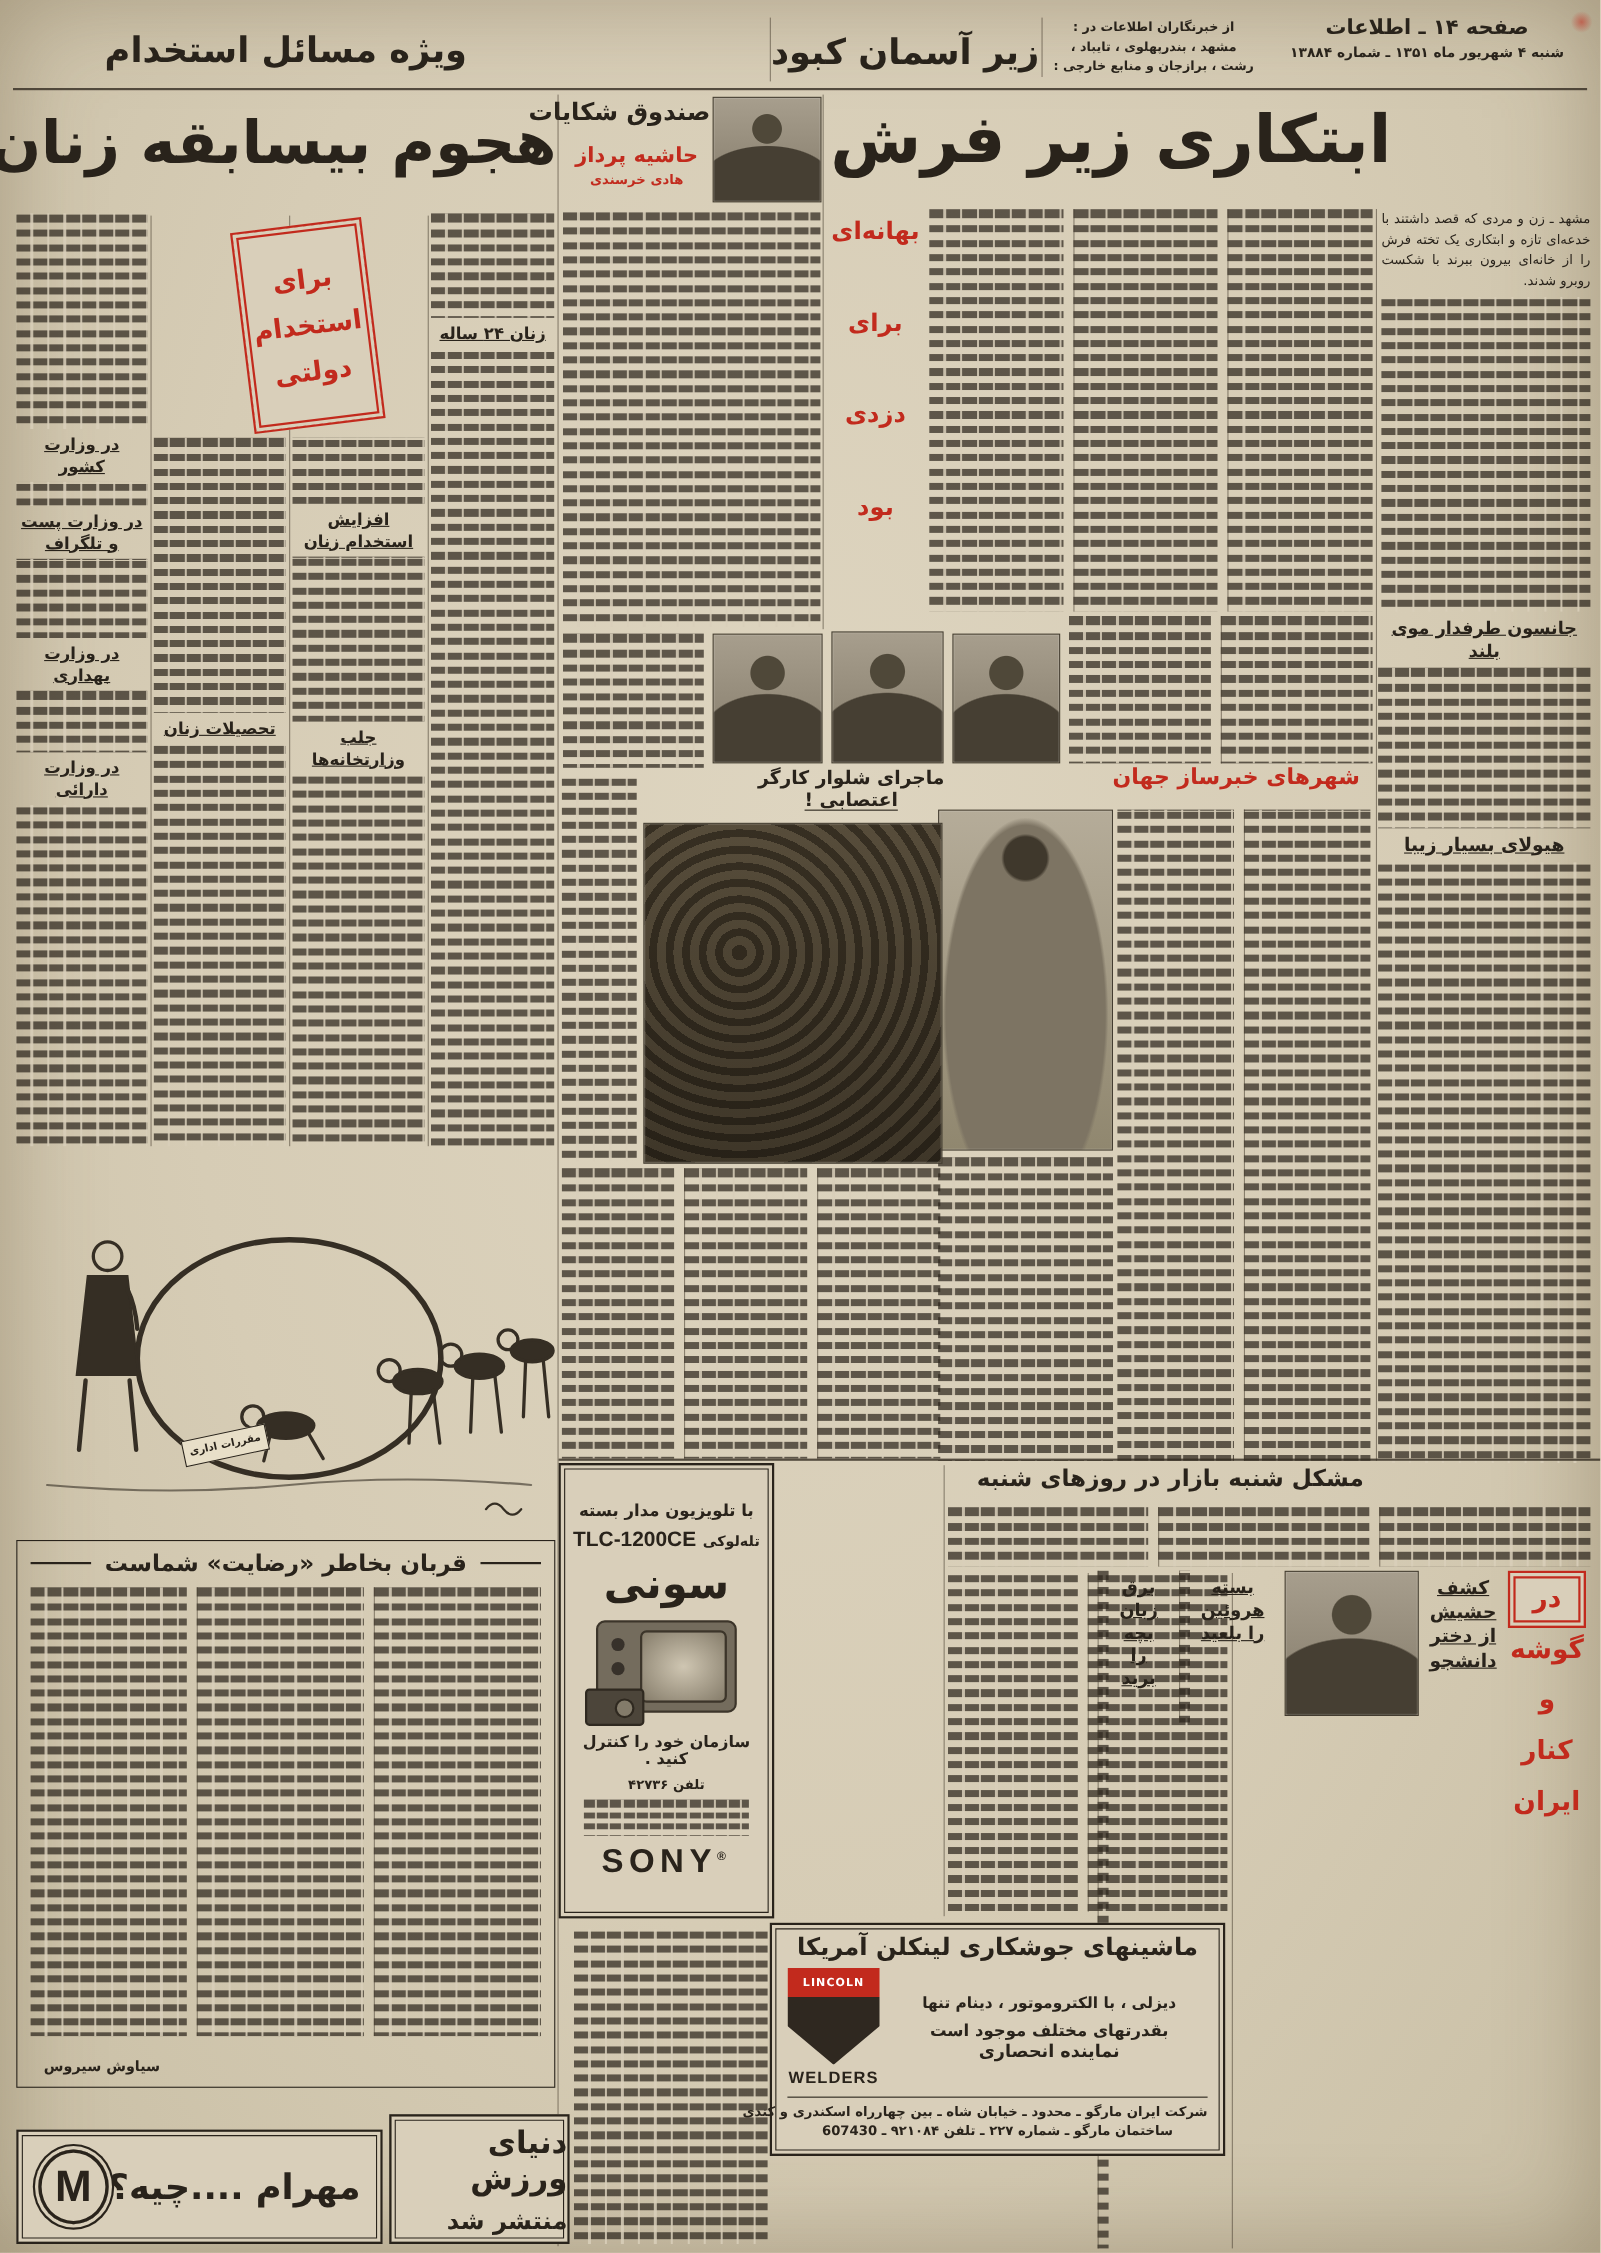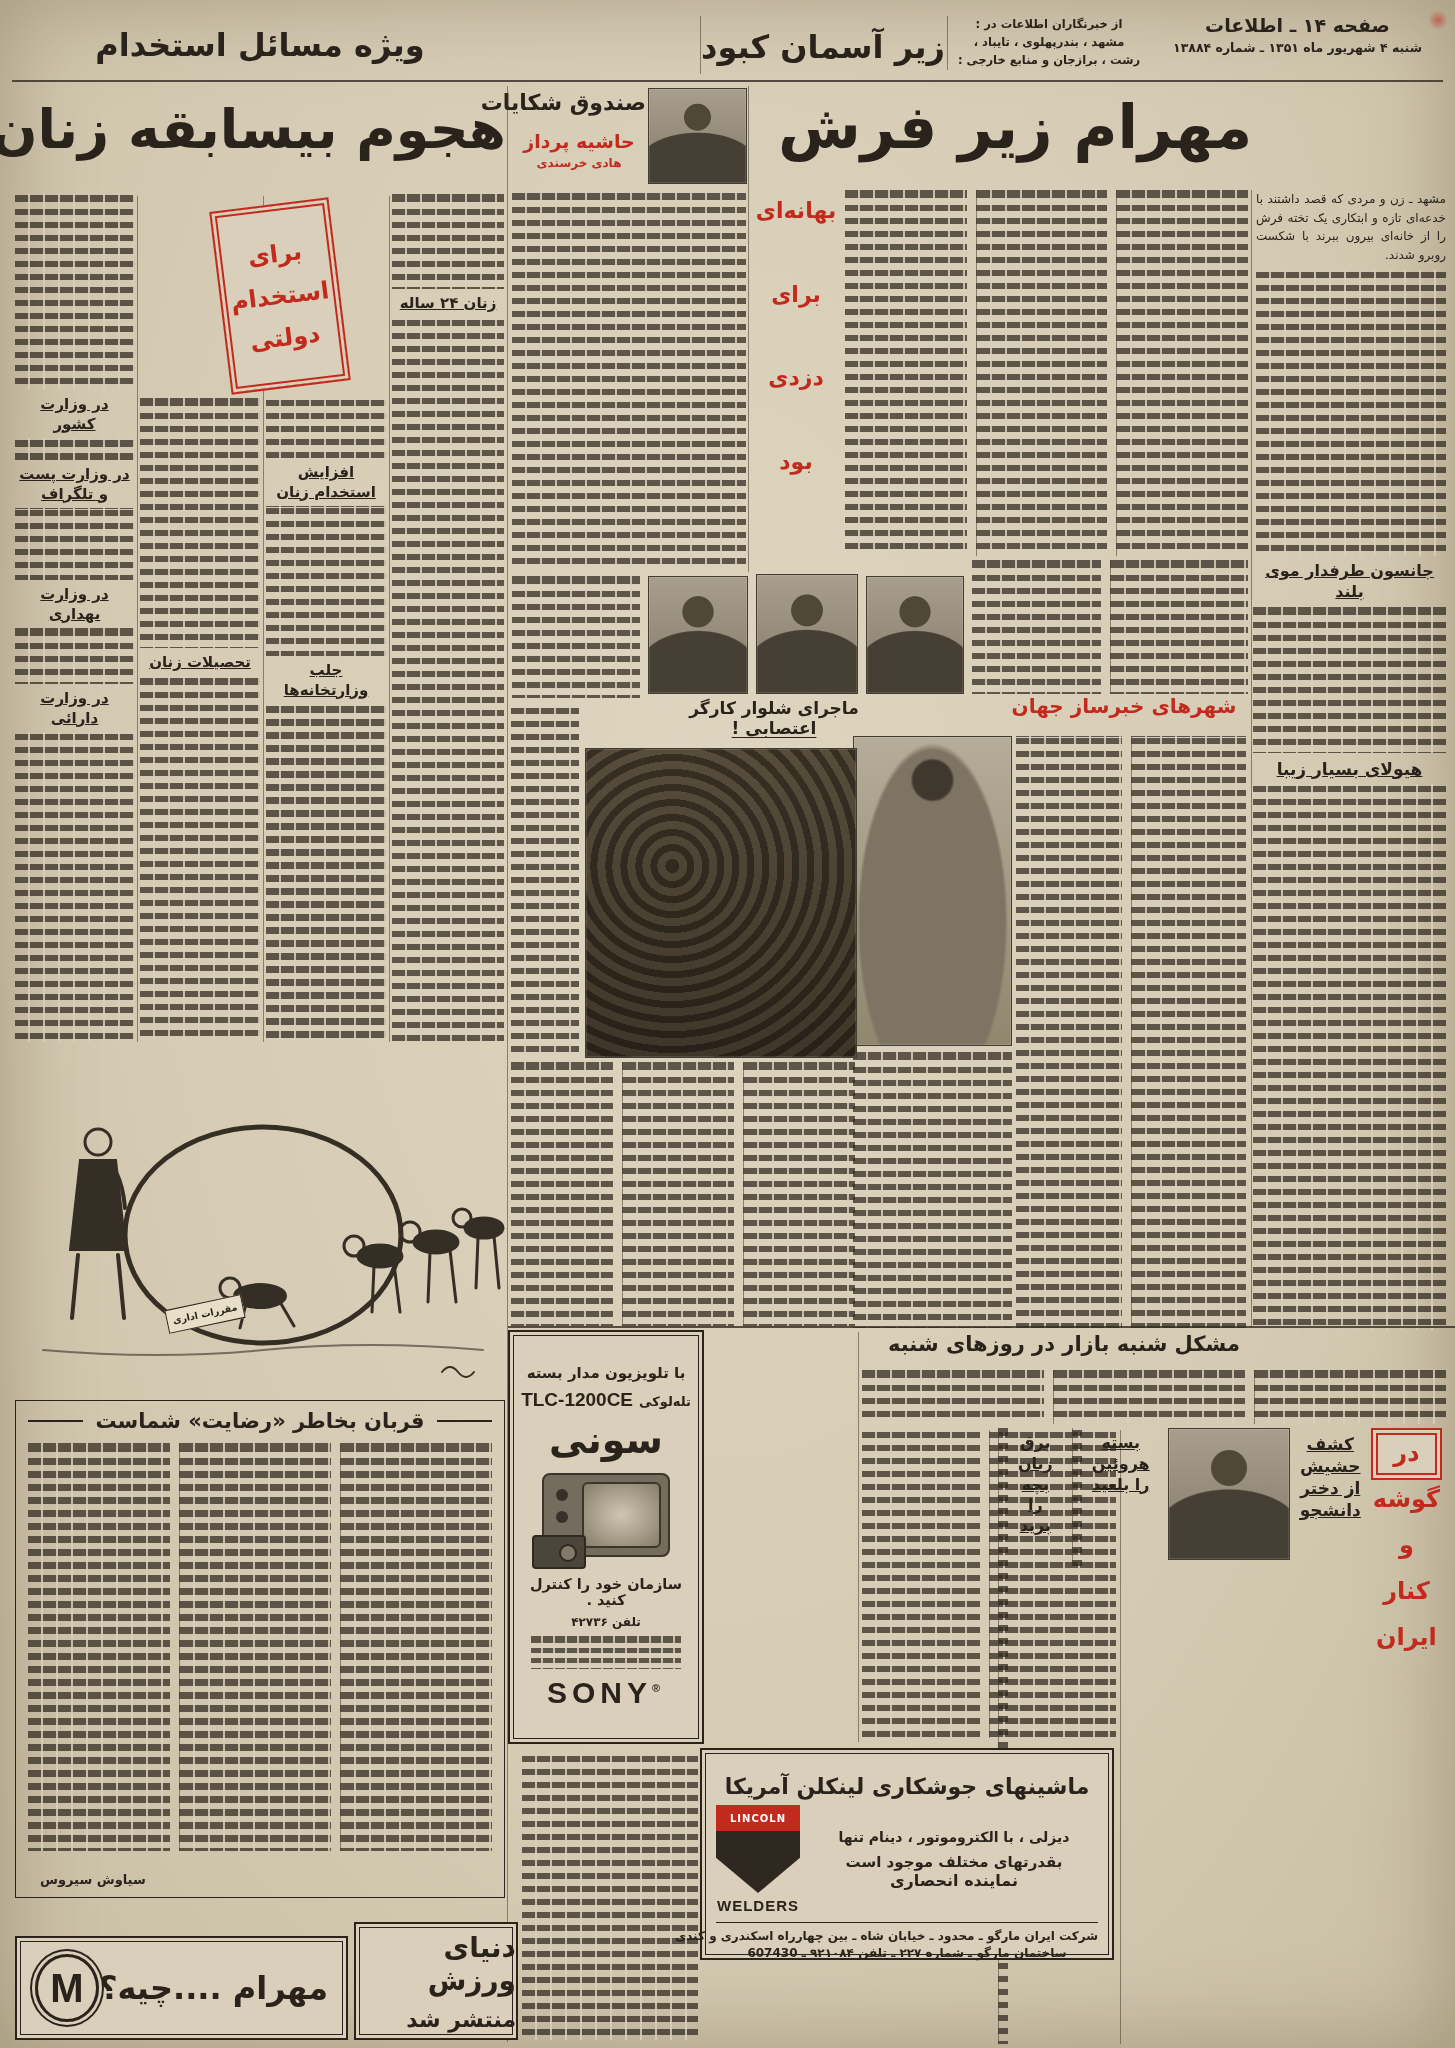--- a/index.html
+++ b/index.html
@@ -126,21 +126,21 @@
     <div class="c b" style="font-size:11.5px">مشهد ، بندرپهلوی ، تایباد ،</div>
     <div class="c b" style="font-size:11.5px">رشت ، برازجان و منابع خارجی :</div>
   </div>
   <div class="vr" style="left:947px;top:16px;height:54px"></div>
   <div class="vr" style="left:700px;top:16px;height:58px"></div>
   <div class="abs c xb nowrap" style="left:703px;top:28px;width:242px;font-size:32px">زیر آسمان کبود</div>
   <div class="abs c xb nowrap" style="left:40px;top:26px;width:440px;font-size:32px">ویژه مسائل استخدام</div>
   <div class="hr" style="left:12px;top:80px;width:1431px"></div>
   <div class="fold" style="left:1428px;top:10px"></div>
 
-  <div class="abs c xb nowrap" style="left:765px;top:94px;width:500px;font-size:60px;line-height:1.1">مهرام زیر فرش</div>
+  <div class="abs c xb nowrap" style="left:765px;top:94px;width:500px;font-size:60px;line-height:1.1">ابتکاری زیر فرش</div>
   <div class="abs deck" style="left:750px;top:198px;width:92px;height:276px">
     <div class="deck-word">بهانه‌ای</div>
     <div class="deck-word">برای</div>
     <div class="deck-word">دزدی</div>
     <div class="deck-word">بود</div>
   </div>
   <div class="abs cols" style="left:845px;top:190px;width:403px;height:366px">
     <div class="ft"></div>
     <div class="ft"></div>
     <div class="ft"></div>
@@ -333,21 +333,21 @@
       <div class="ft"></div>
       <div class="ft"></div>
     </div>
     <div class="sh" style="font-size:16px">برق زبان بچه را برید</div>
     <div class="cols" style="flex:1">
       <div class="ft"></div>
       <div class="ft"></div>
     </div>
   </div>
 
-  <div class="abs box-double" style="left:700px;top:1748px;width:414px;height:212px;padding:24px 14px;display:flex;flex-direction:column">
+  <div class="abs box-double" style="left:700px;top:1748px;width:414px;height:212px;padding:8px 14px;display:flex;flex-direction:column">
     <div class="c xb nowrap" style="font-size:22px">ماشینهای جوشکاری لینکلن آمریکا</div>
     <div style="display:flex;gap:10px;align-items:center;margin-top:6px">
       <div style="flex:1;text-align:center">
         <div class="b" style="font-size:14px">دیزلی ، با الکتروموتور ، دینام تنها</div>
         <div class="xb" style="font-size:15px;margin-top:8px">بقدرتهای مختلف موجود است</div>
         <div class="b" style="font-size:16px;margin-top:0">نماینده انحصاری</div>
       </div>
       <div>
         <div class="shield">
             <span>LINCOLN</span>

